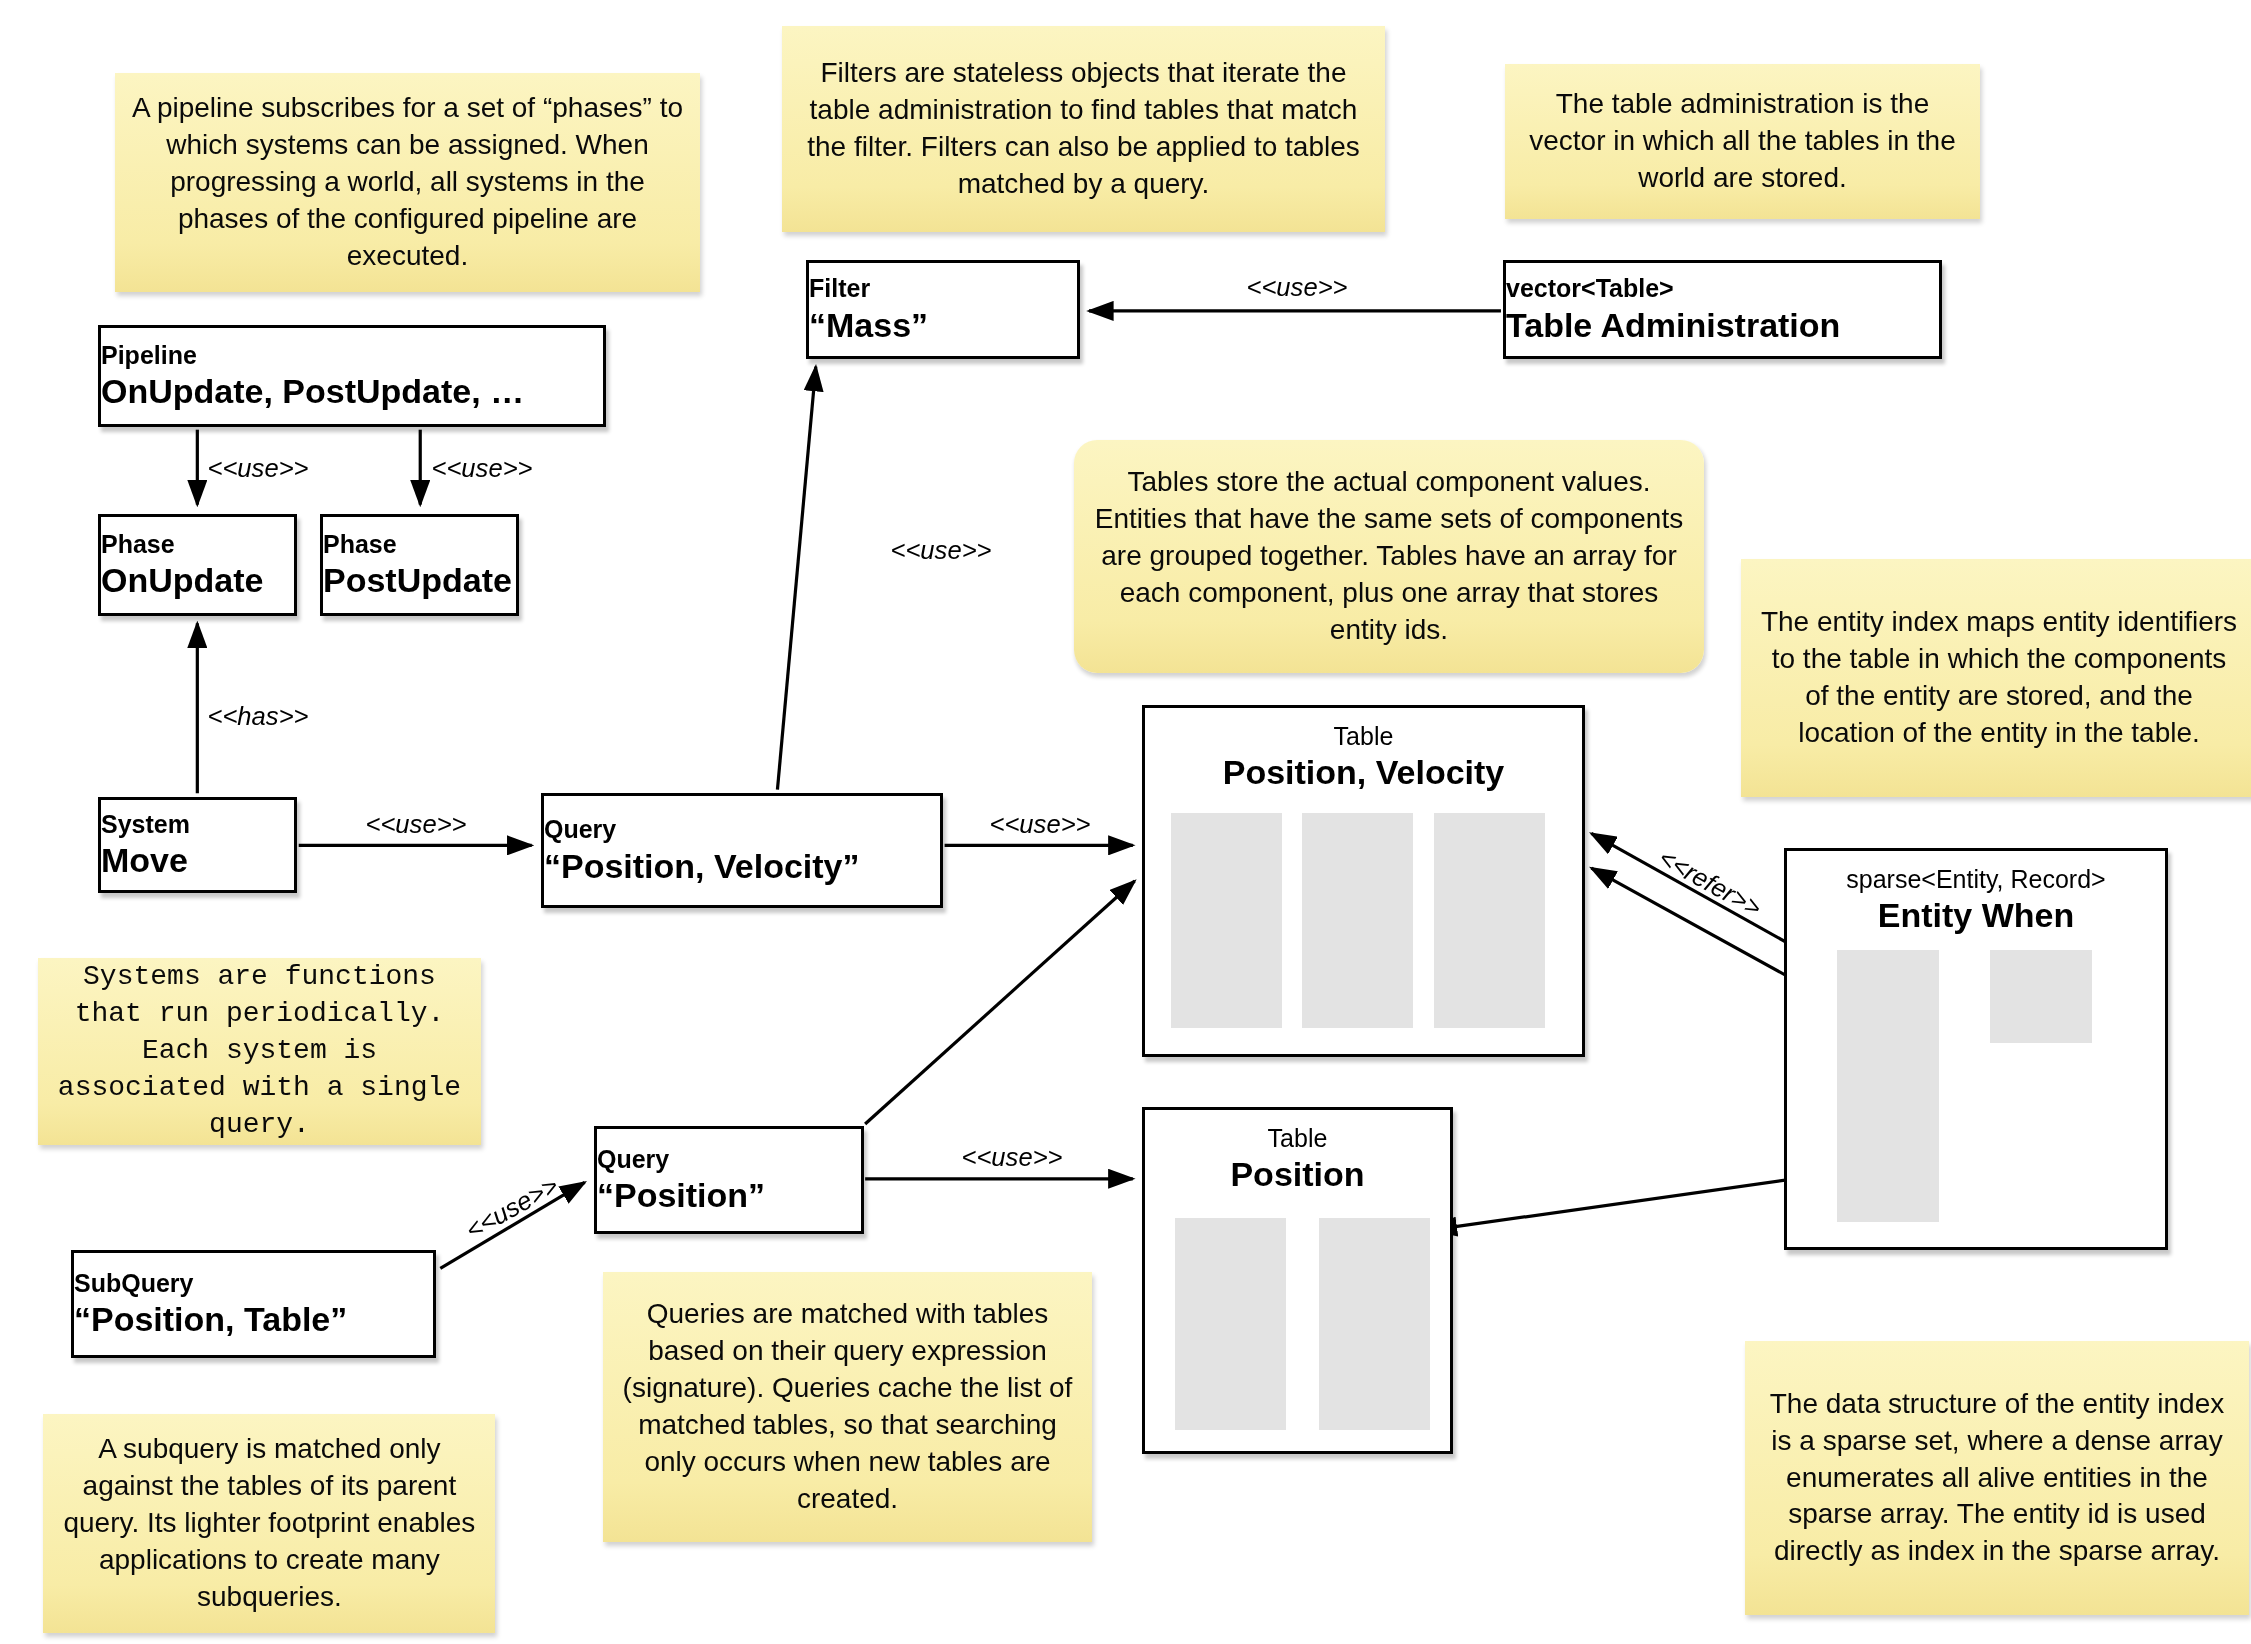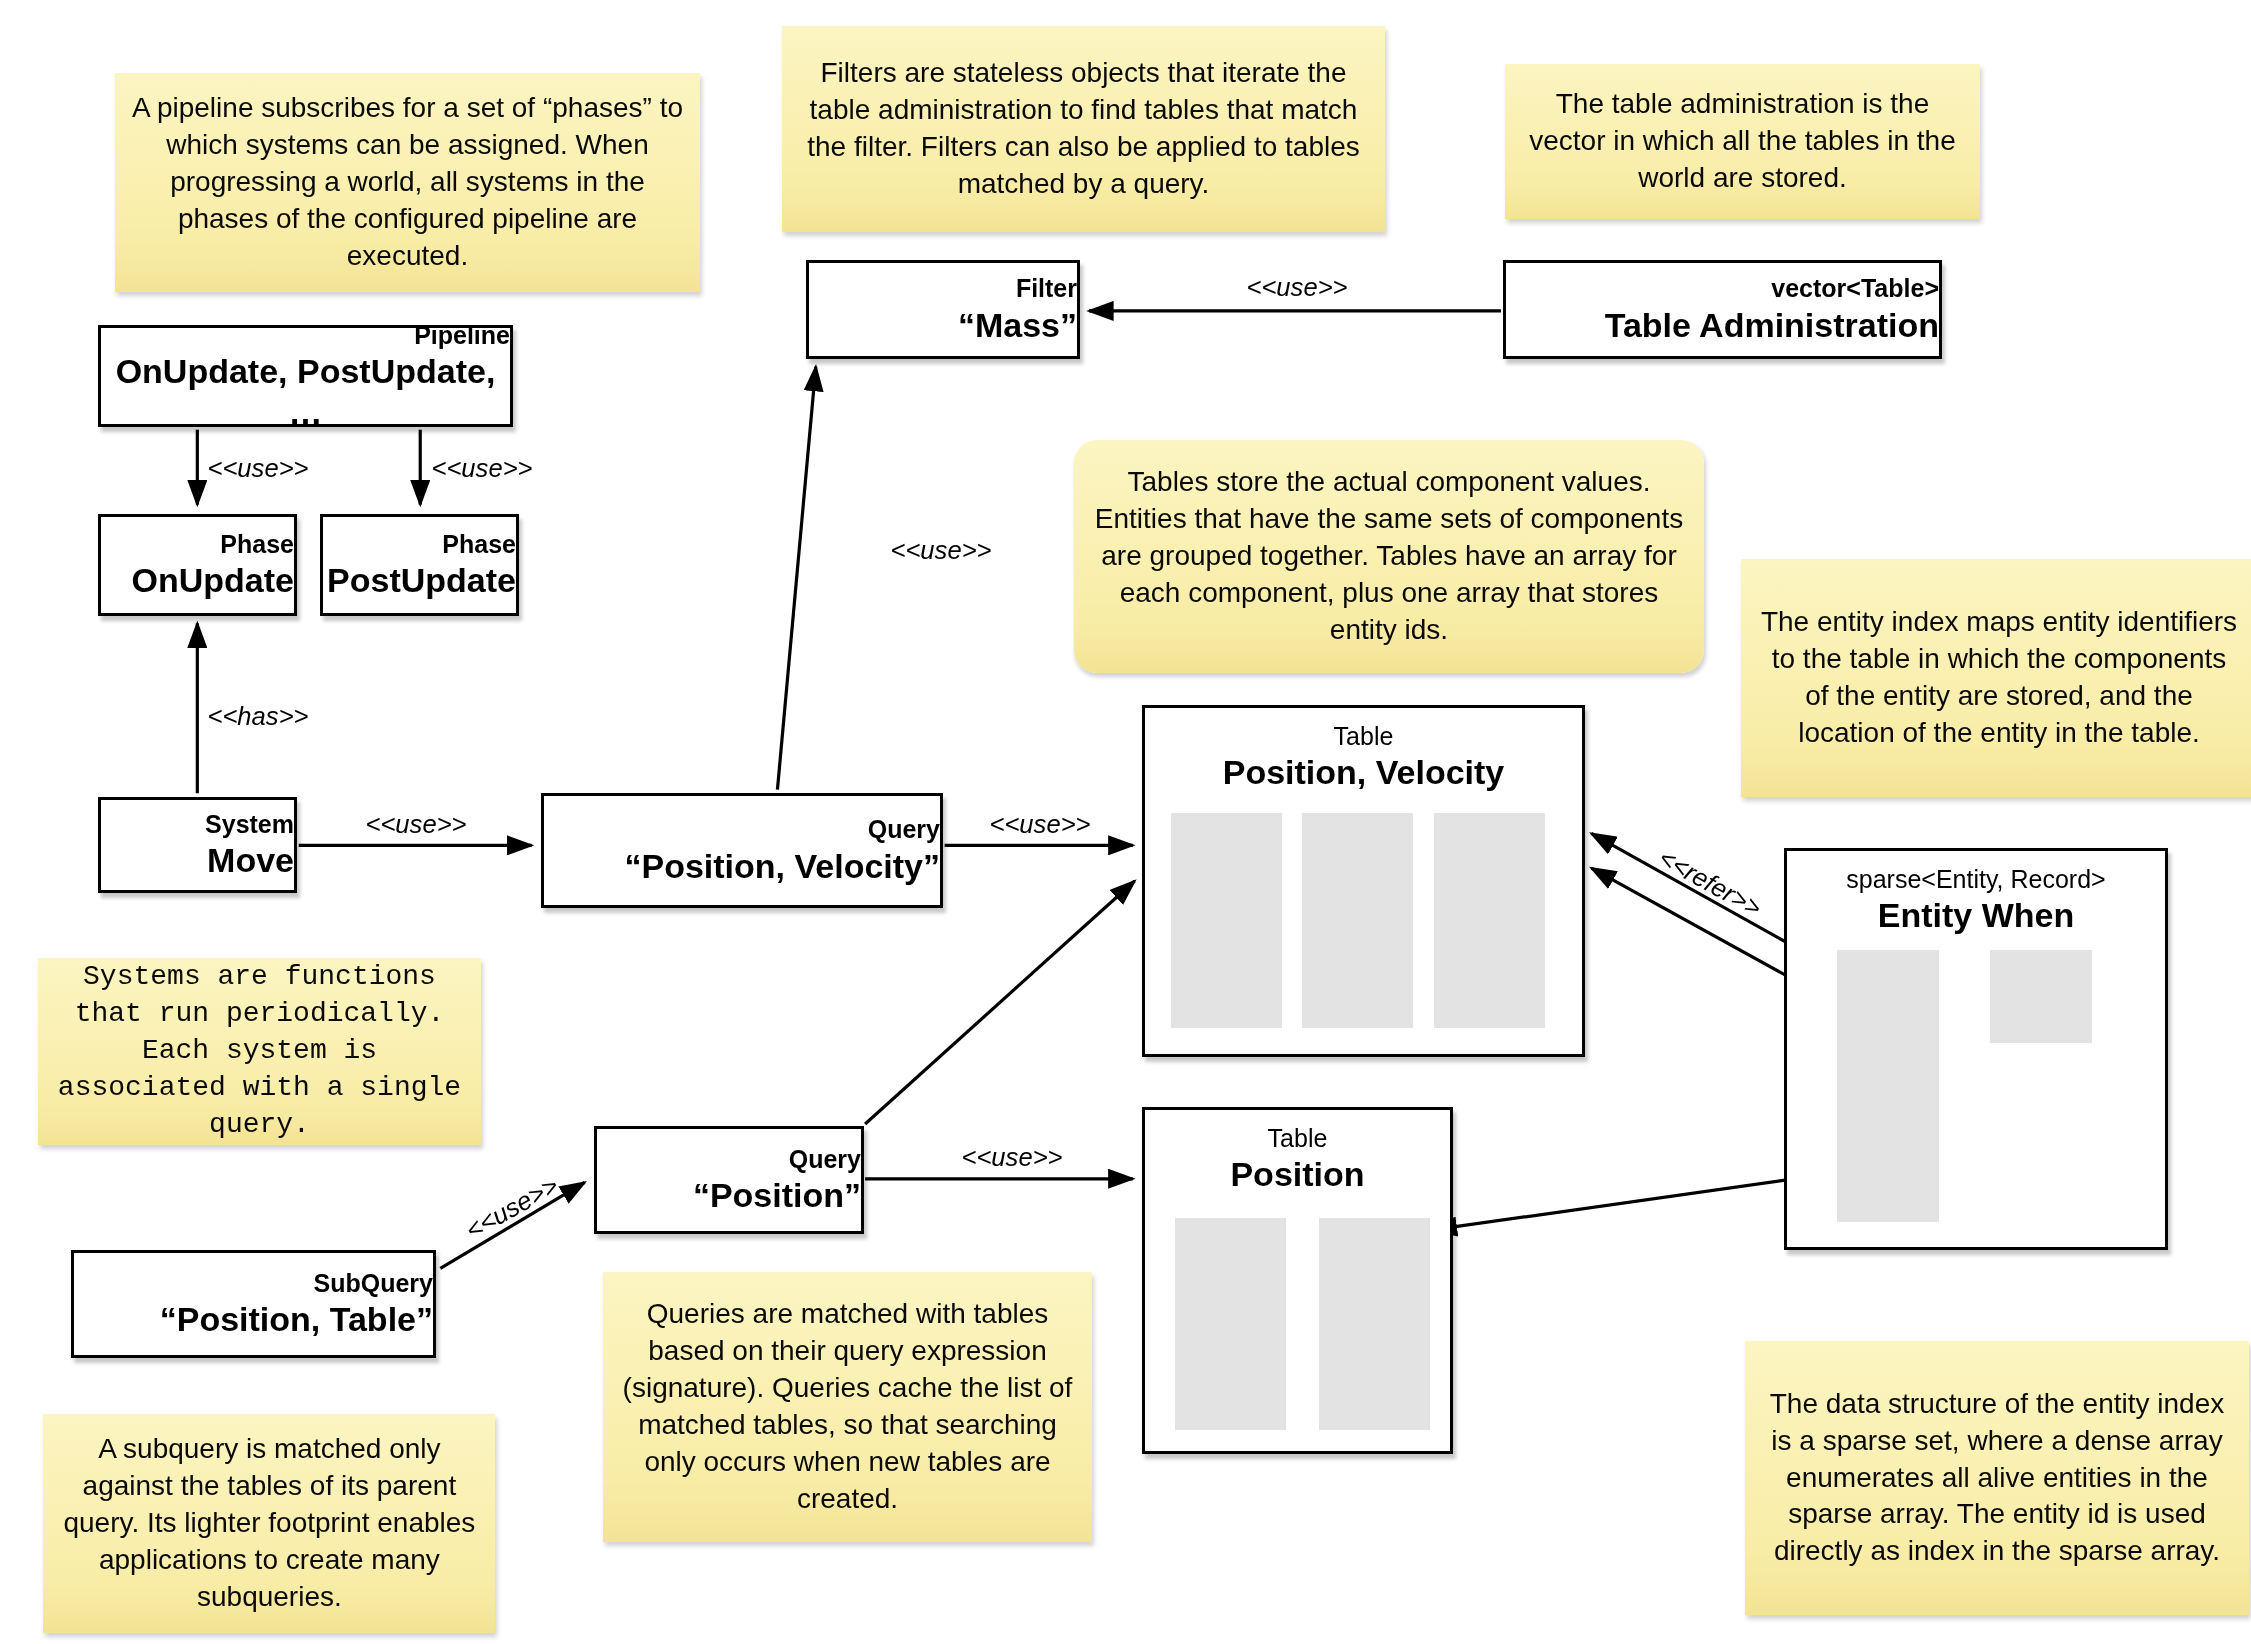--- a/index.html
+++ b/index.html
@@ -12,21 +12,21 @@
     position:absolute;
     background:linear-gradient(180deg,#FCF5C2 0%,#F8ECA6 78%,#F3E394 100%);
     box-shadow:1.8px 3.7px 4.6px rgba(0,0,0,0.18);
     display:flex;align-items:center;justify-content:center;
     text-align:center;font-size:28px;line-height:1.32;color:#0a0a0a;
     padding:12.8px 16.4px;box-sizing:border-box;margin-left:16px;
   }
   .ubox{
     position:absolute;background:#ffffff;border:3.7px solid #000;
     box-shadow:2.7px 4.6px 3.7px rgba(0,0,0,0.22);
-    display:flex;flex-direction:column;align-items:flex-end;justify-content:center;
+    display:flex;flex-direction:column;align-items:flex-start;justify-content:center;
     text-align:center;box-sizing:border-box;
   }
   .ubox .stereo{font-size:25px;font-weight:bold;line-height:1.25;}
   .ubox .bname{font-size:34px;font-weight:bold;line-height:1.2;}
   .bigbox{
     position:absolute;background:#ffffff;border:3.7px solid #000;
     box-shadow:2.7px 4.6px 3.7px rgba(0,0,0,0.22);
     box-sizing:border-box;text-align:center;
   }
   .bigbox .stereo{font-size:25px;font-weight:normal;margin-top:12.8px;line-height:1.25;}
@@ -89,21 +89,21 @@
 <div class="note" style="left:587px;top:1272px;width:489px;height:270px;">
     <span>Queries are matched with tables based on their query expression (signature). Queries cache the list of matched tables, so that searching only occurs when new tables are created.</span>
   </div>
 <div class="note" style="left:27.4px;top:1414px;width:452px;height:219px;">
     <span>A subquery is matched only against the tables of its parent query. Its lighter footprint enables applications to create many subqueries.</span>
   </div>
 <div class="note" style="left:1729px;top:1341px;width:504px;height:274px;">
     <span>The data structure of the entity index is a sparse set, where a dense array enumerates all alive entities in the sparse array. The entity id is used directly as index in the sparse array.</span>
   </div>
 
-<div class="ubox" style="left:98px;top:325px;width:415px;height:102px;">
+<div class="ubox" style="left:98px;top:325px;width:508px;height:102px;">
   <div class="stereo">Pipeline</div>
   <div class="bname">OnUpdate, PostUpdate, …</div>
 </div>
 <div class="ubox" style="left:98px;top:514px;width:199px;height:102px;">
   <div class="stereo">Phase</div>
   <div class="bname">OnUpdate</div>
 </div>
 <div class="ubox" style="left:320px;top:514px;width:199px;height:102px;">
   <div class="stereo">Phase</div>
   <div class="bname">PostUpdate</div>

